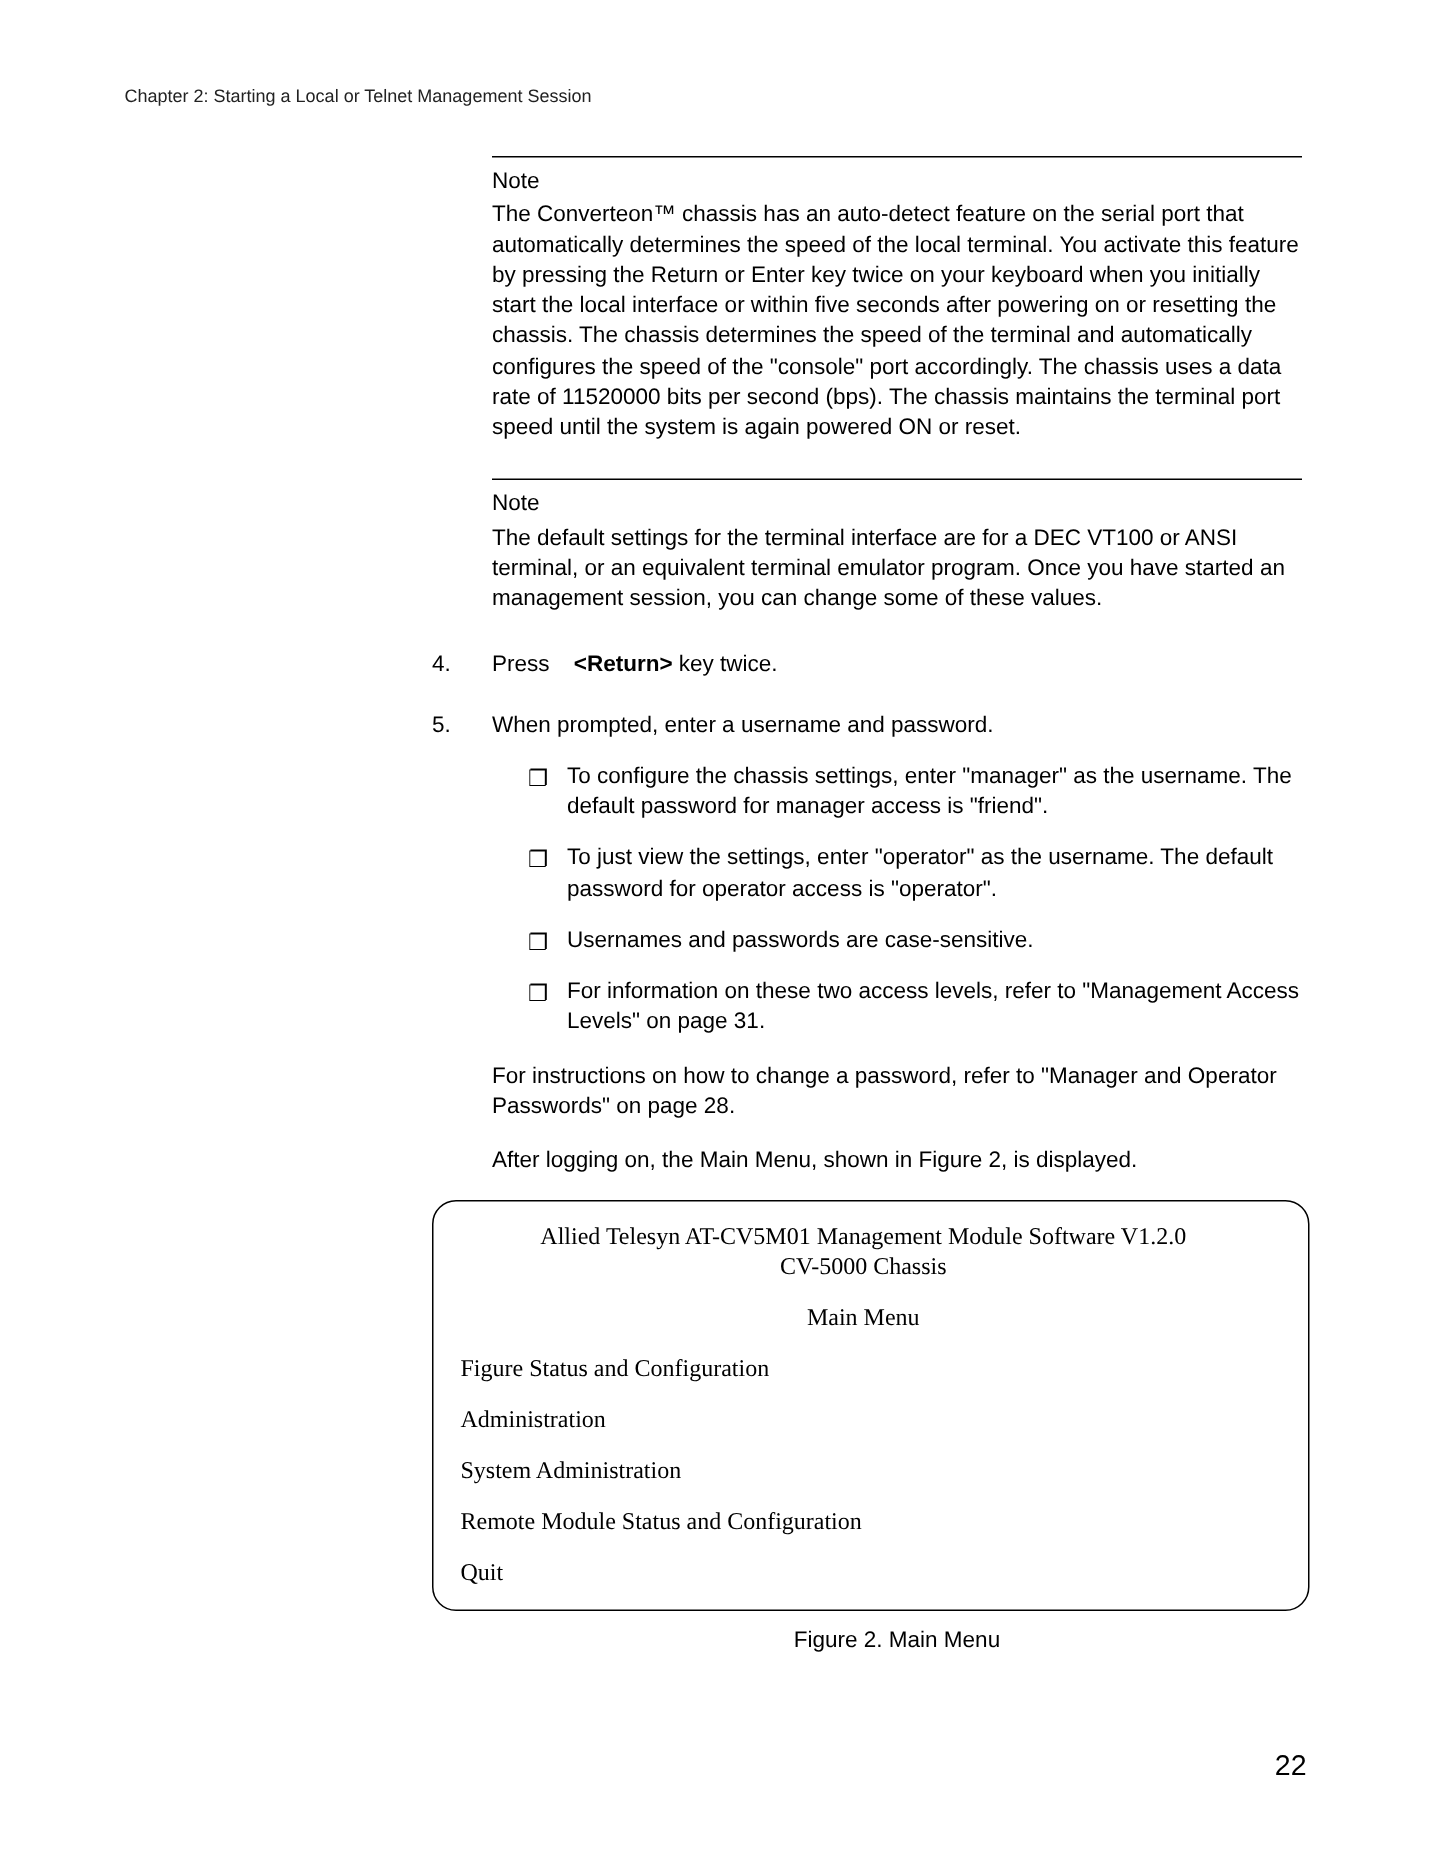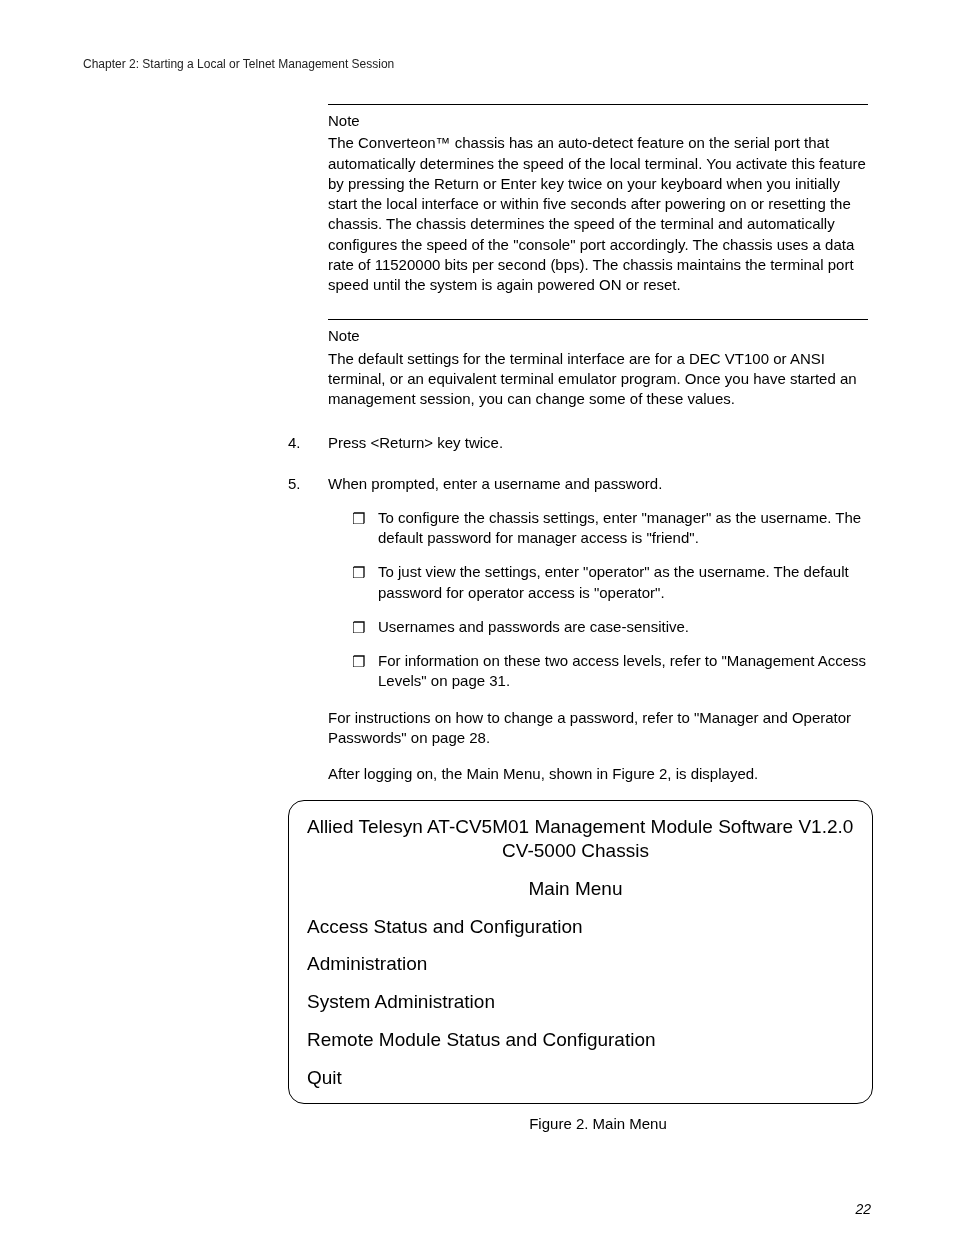--- a/index.html
+++ b/index.html
@@ -77,41 +77,40 @@
   }
   .para-after {
     margin: 16px 0 16px 0;
   }
   .terminal-box {
     margin: 10px 0 10px -40px;
     width: 585px;
     border: 1px solid #000;
     border-radius: 16px;
     padding: 14px 28px 14px 18px;
-    font-family: Liberation Sans, sans-serif;
-    font-size: 19px;
+    font-family: Liberation Serif, serif;
+    font-size: 16px;
     line-height: 1.25;
     box-sizing: border-box;
   }
   .term-line { white-space: pre; margin: 0; }
   .term-center { text-align: center; }
   .term-gap { height: 14px; }
   .figure-caption {
     text-align: center;
     margin: 10px 0 10px 0;
     font-size: 15px;
   }
   .page-number {
     position: absolute;
     right: 83px;
-    bottom: 16px;
-    font-size: 14px;
-    font-style: italic;
+    bottom: 44px;
+    font-size: 19px;
   }
-  .bold { font-weight: normal; }
+  .bold { font-weight: bold; margin-left: 12px; }
 </style>
 </head>
 <body>
 
 <div class="page">
 
   <div class="chapter-header">Chapter 2: Starting a Local or Telnet Management Session</div>
 
   <div class="content-col">
 
@@ -162,21 +161,21 @@
         <p class="para-after">For instructions on how to change a password, refer to "Manager and Operator Passwords" on page 28.</p>
         <p class="para-after">After logging on, the Main Menu, shown in Figure 2, is displayed.</p>
 
         
         <div class="terminal-box">
           <p class="term-line term-center">Allied Telesyn AT-CV5M01 Management Module Software V1.2.0</p>
           <p class="term-line term-center">CV-5000 Chassis</p>
           <div class="term-gap"></div>
           <p class="term-line term-center">Main Menu</p>
           <div class="term-gap"></div>
-          <p class="term-line">Access Status and Configuration</p>
+          <p class="term-line">Figure Status and Configuration</p>
           <div class="term-gap"></div>
           <p class="term-line">Administration</p>
           <div class="term-gap"></div>
           <p class="term-line">System Administration</p>
           <div class="term-gap"></div>
           <p class="term-line">Remote Module Status and Configuration</p>
           <div class="term-gap"></div>
           <p class="term-line">Quit</p>
         </div>
 

